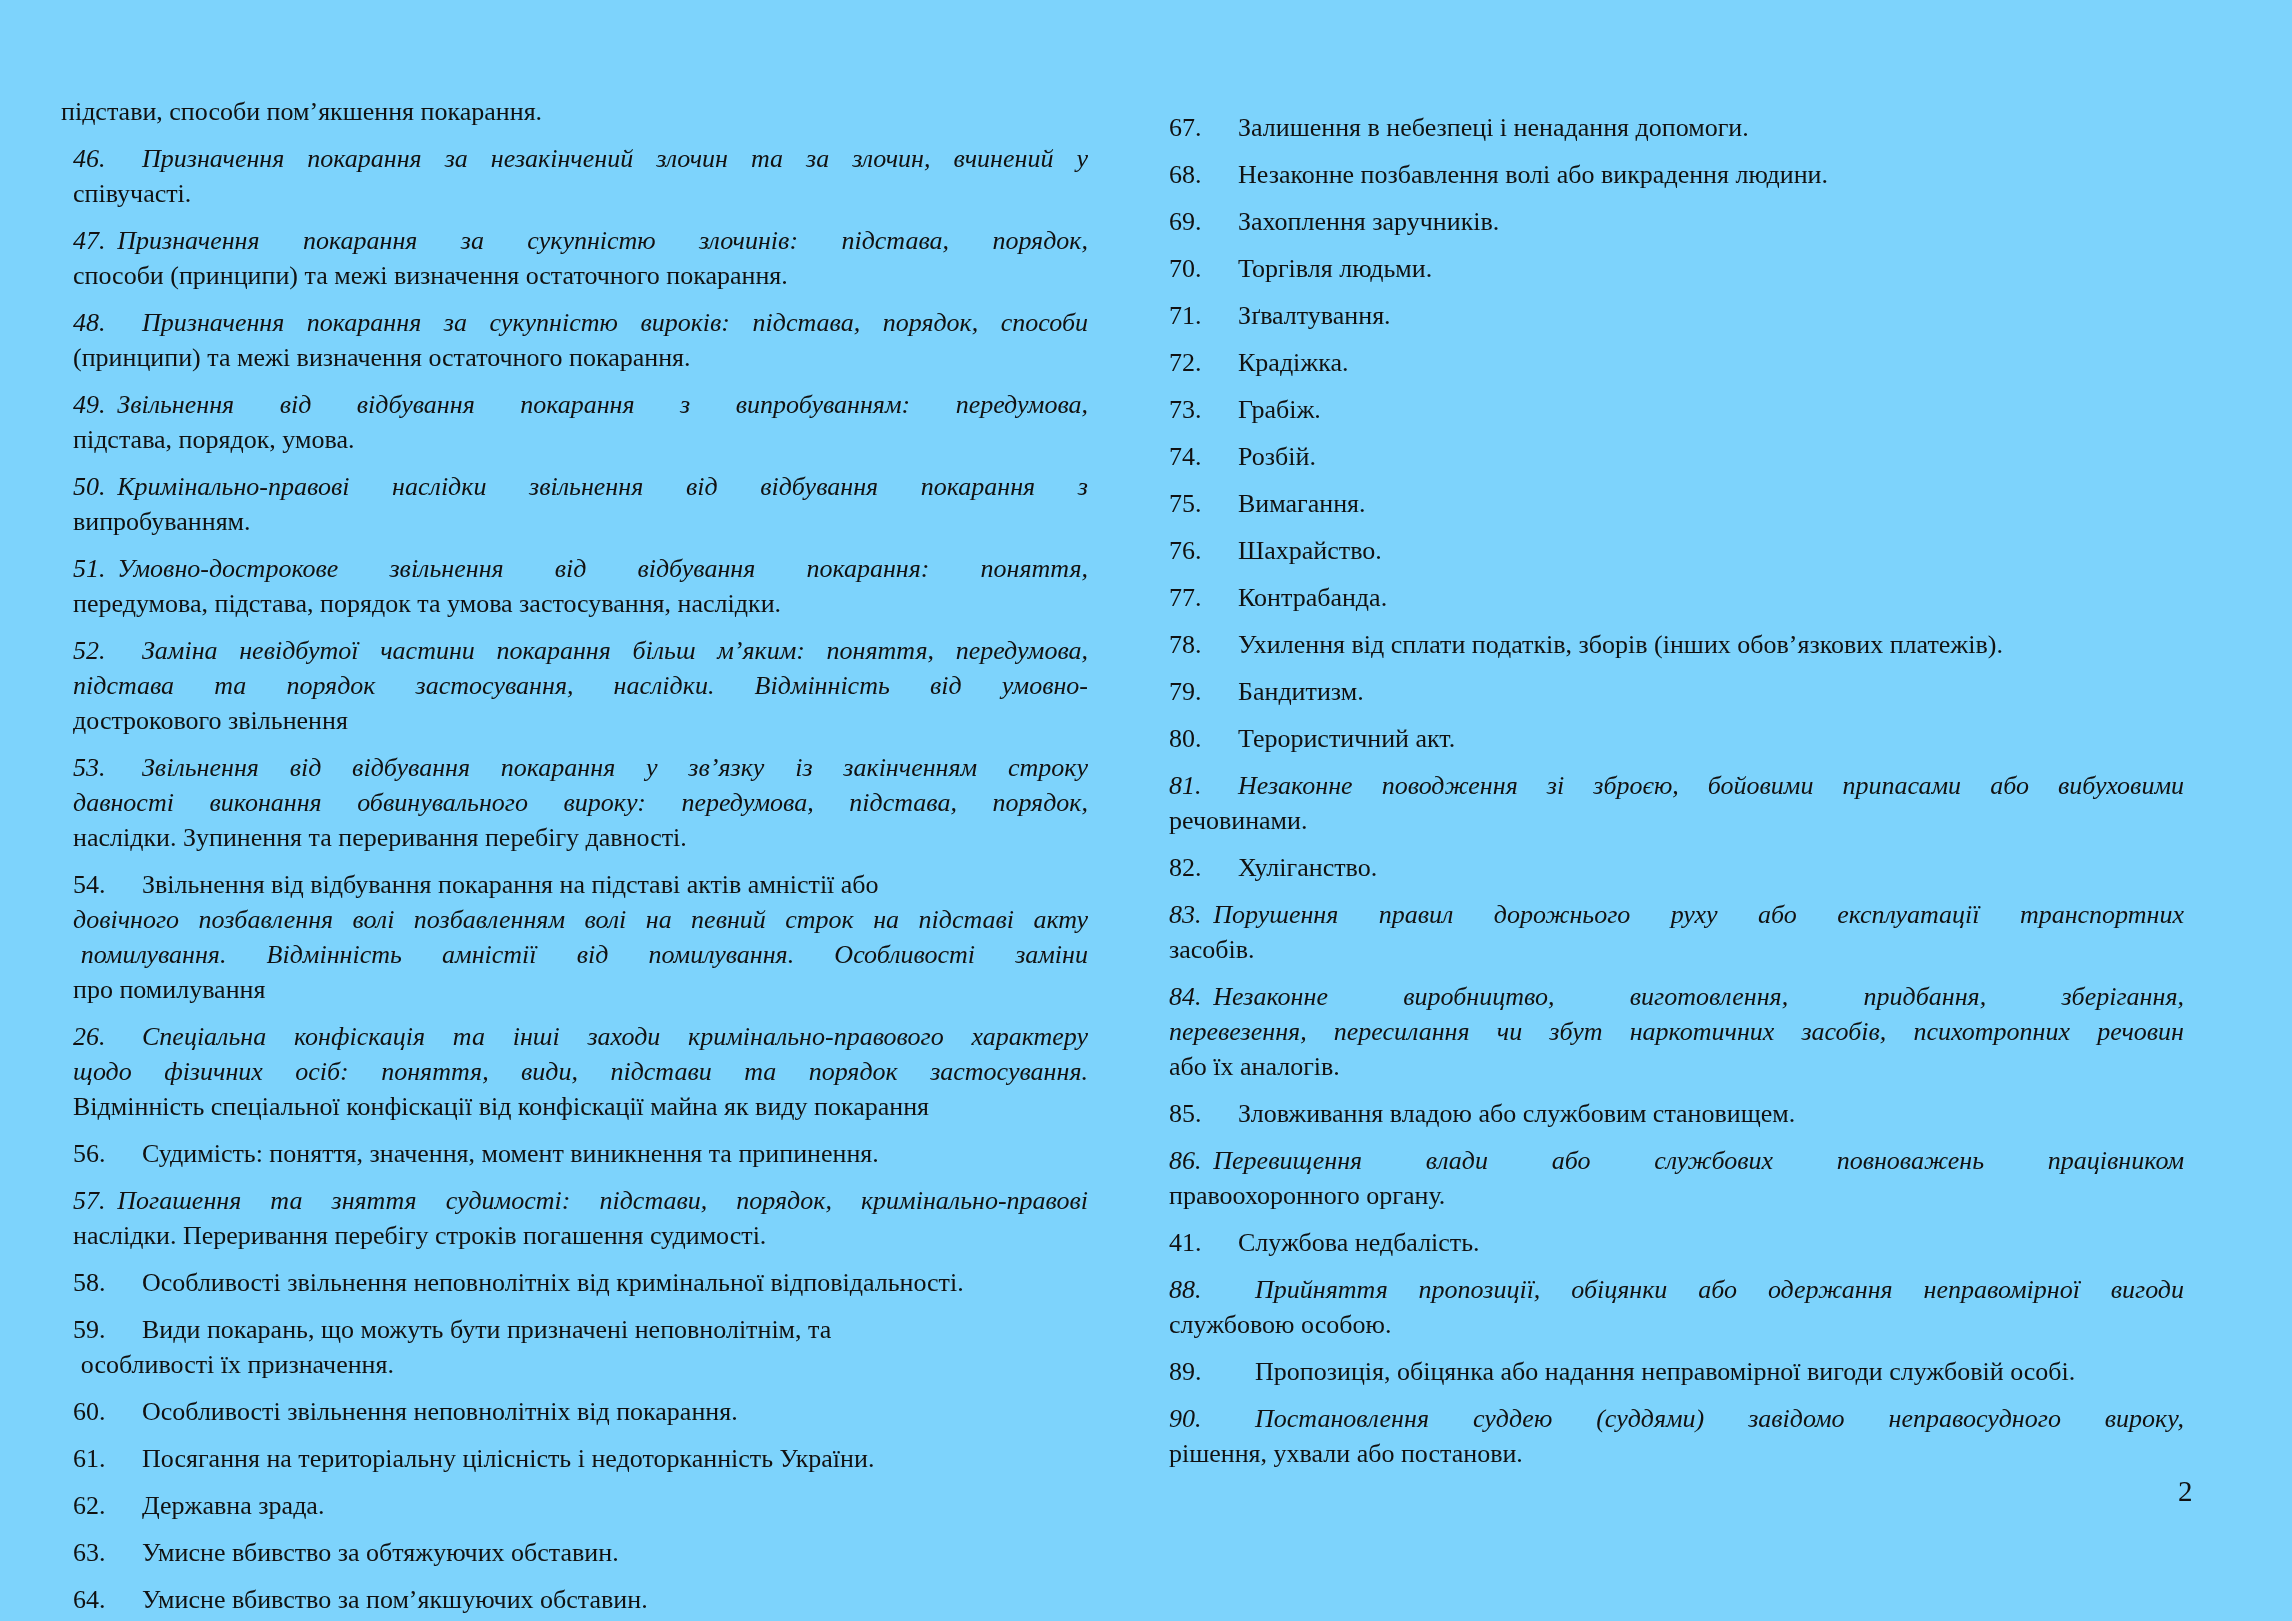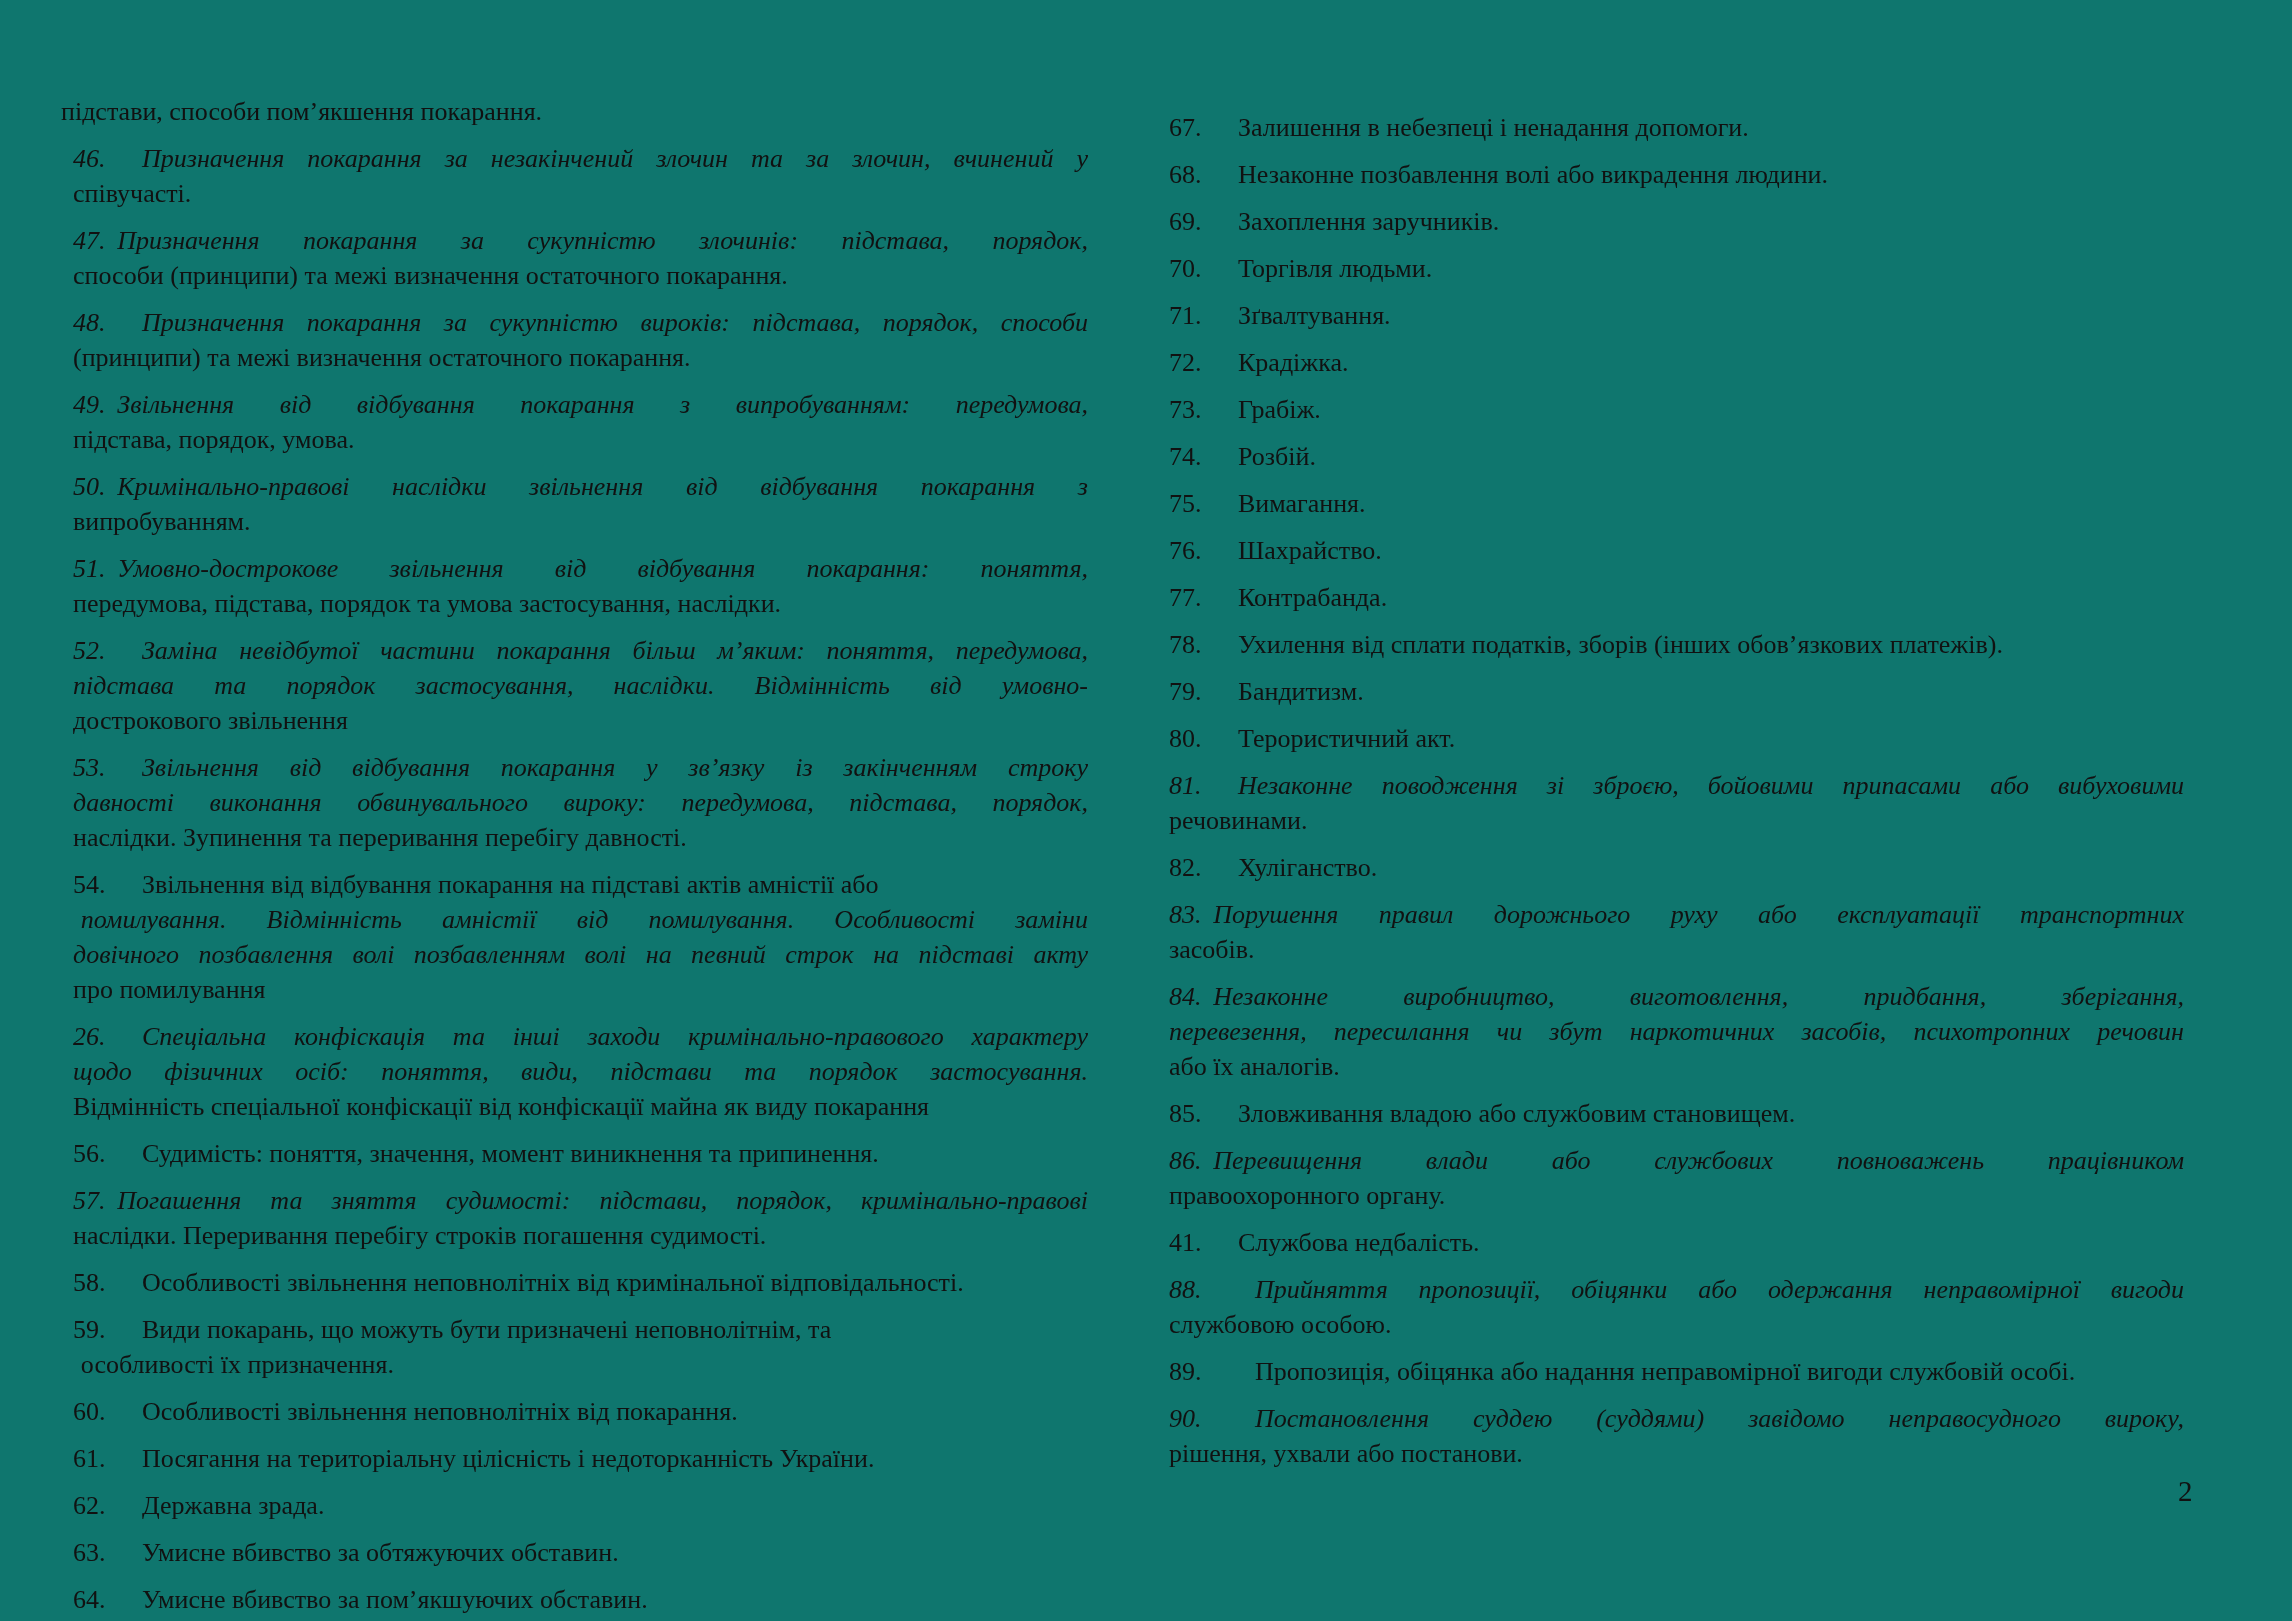--- a/index.html
+++ b/index.html
@@ -13,21 +13,21 @@
     position: relative;
     overflow: hidden;
     font-family: "Liberation Serif", "DejaVu Serif", serif;
     color: #111111;
   }
   .page {
     position: absolute;
     left: 0; top: 0;
     width: 2293px;
     height: 1621px;
-    background: #0f766e;
+    background: #7dd3fc;
   }
   .column {
     position: absolute;
     top: 94px;
     font-size: 26px;
     line-height: 35px;
   }
   .col-left {
     left: 61px;
     width: 1039px;
@@ -117,22 +117,22 @@
     </div>
 
     <div class="para">
       <span class="justify-line"><span class="num">53.</span><span>Звільнення від відбування покарання у зв’язку із закінченням строку</span></span>
       <span class="justify-line">давності виконання обвинувального вироку: передумова, підстава, порядок,</span>
       <span class="line">наслідки. Зупинення та переривання перебігу давності.</span>
     </div>
 
     <div class="para">
       <span class="line"><span class="num">54.</span><span>Звільнення від відбування покарання на підставі актів амністії або</span></span>
+      <span class="justify-line">довічного позбавлення волі позбавленням волі на певний строк на підставі акту</span>
       <span class="justify-line indent1"> помилування. Відмінність амністії від помилування. Особливості заміни</span>
-      <span class="justify-line">довічного позбавлення волі позбавленням волі на певний строк на підставі акту</span>
       <span class="line">про помилування</span>
     </div>
 
     <div class="para">
       <span class="justify-line"><span class="num">26.</span><span>Спеціальна конфіскація та інші заходи кримінально-правового характеру</span></span>
       <span class="justify-line">щодо фізичних осіб: поняття, види, підстави та порядок застосування.</span>
       <span class="line">Відмінність спеціальної конфіскації від конфіскації майна як виду покарання</span>
     </div>
 
     <div class="para">

